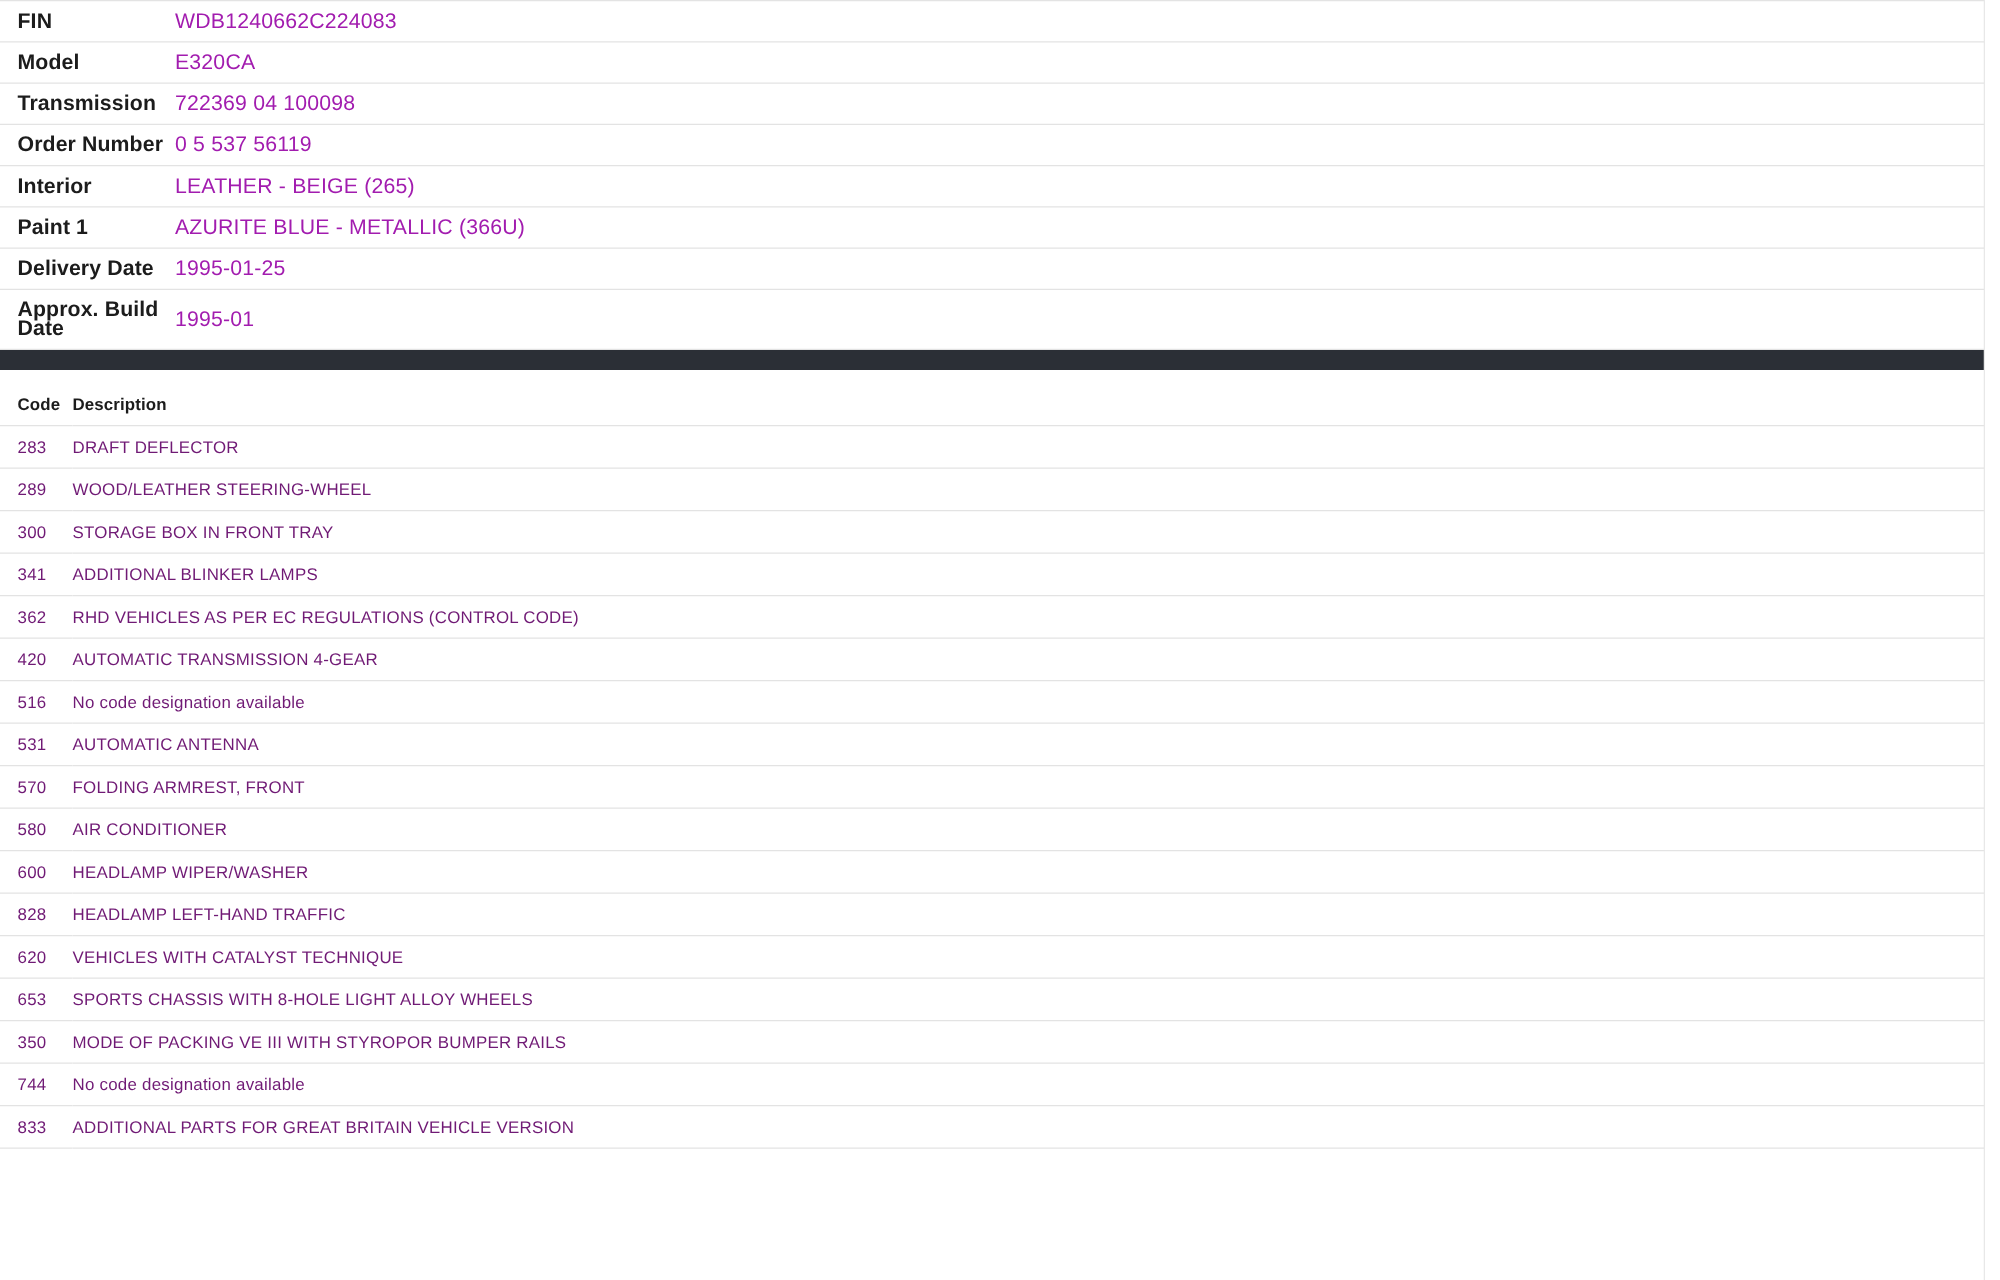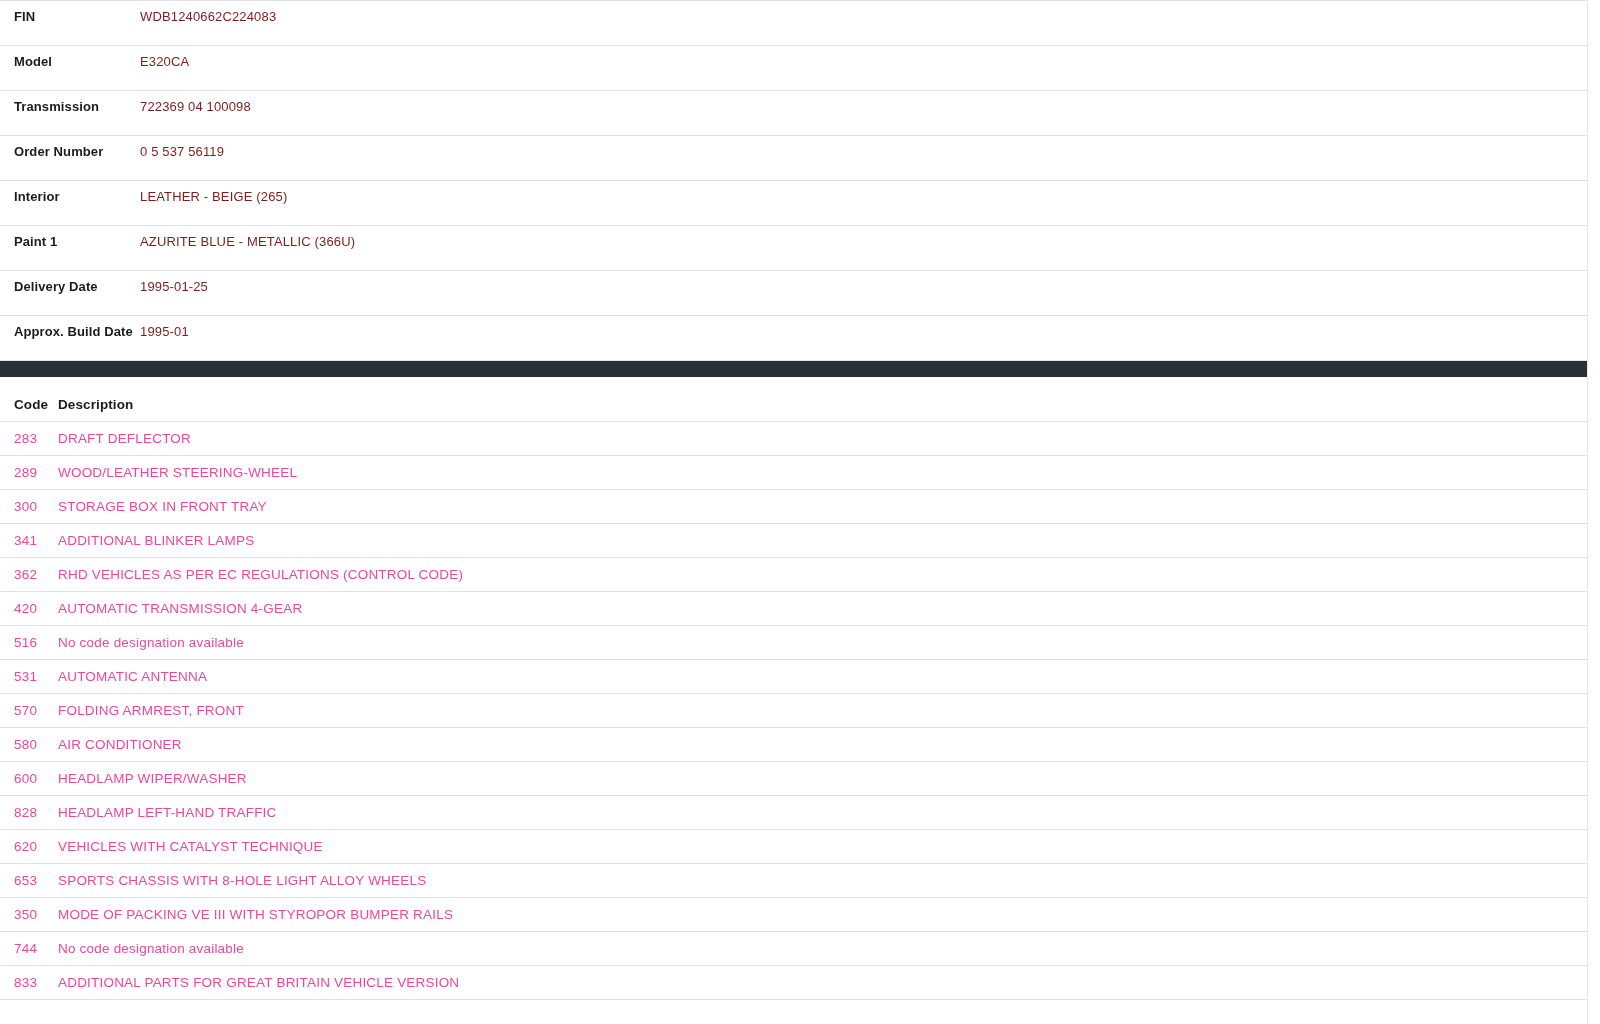--- a/index.html
+++ b/index.html
@@ -27,34 +27,34 @@
     border-collapse: collapse;
     table-layout: fixed;
   }
   .spec-table tr {
     border-bottom: 1px solid #e3e3e3;
   }
   .spec-table tr:first-child {
     border-top: 1px solid #e3e3e3;
   }
   .spec-table td {
-    padding: 8px 0 21px 14px;
-    font-size: 13px;
+    padding: 8px 0 9px 14px;
+    font-size: 17px;
     line-height: 15px;
     vertical-align: middle;
     height: 31.5px;
   }
   .spec-label {
     width: 140px;
     font-weight: bold;
     color: #1c1c1c;
     letter-spacing: 0.1px;
   }
   .spec-value {
-    color: #7f1d1d;
+    color: #a21caf;
     padding-left: 0 !important;
     letter-spacing: 0.15px;
   }
 
   
   .separator-band {
     width: 100%;
     height: 16px;
     background: #2b2f36;
   }
@@ -76,21 +76,21 @@
     height: 31.5px;
     letter-spacing: 0.1px;
     color: #1c1c1c;
   }
   .codes-table td {
     font-size: 13.5px;
     padding: 9px 0 9px 14px;
     height: 31.5px;
     vertical-align: middle;
     letter-spacing: 0.2px;
-    color: #ec4899;
+    color: #701a75;
   }
   .col-code { width: 58px; }
   .th-desc, .td-desc { padding-left: 0 !important; }
   .code-cell { letter-spacing: 0.6px; }
   .desc-cell { letter-spacing: 0.25px; margin-left: 44px; }
 
   
   .scroll-strip {
     position: absolute;
     top: 0;

